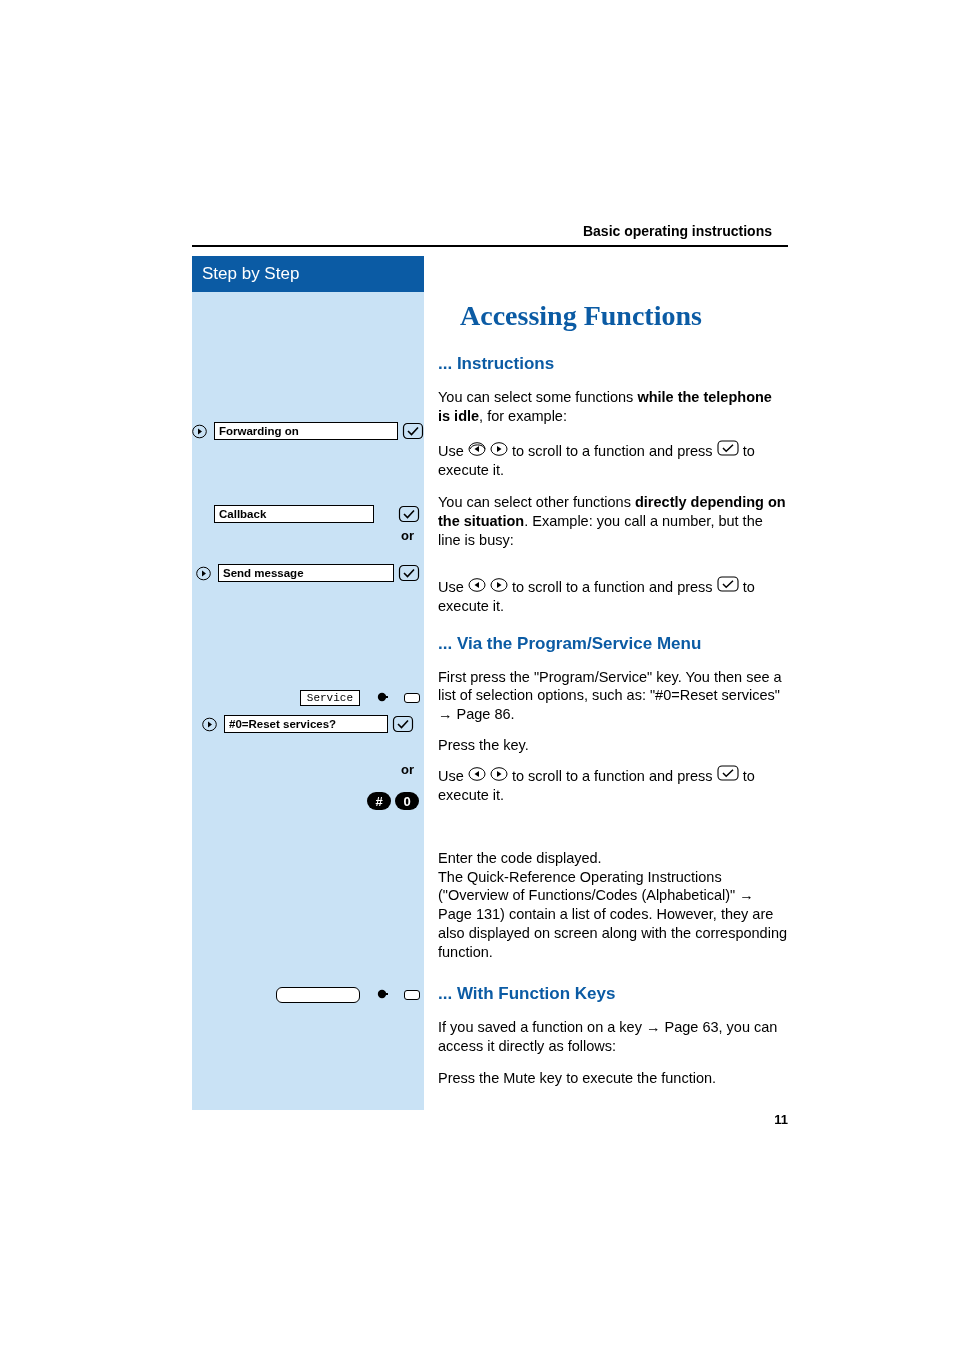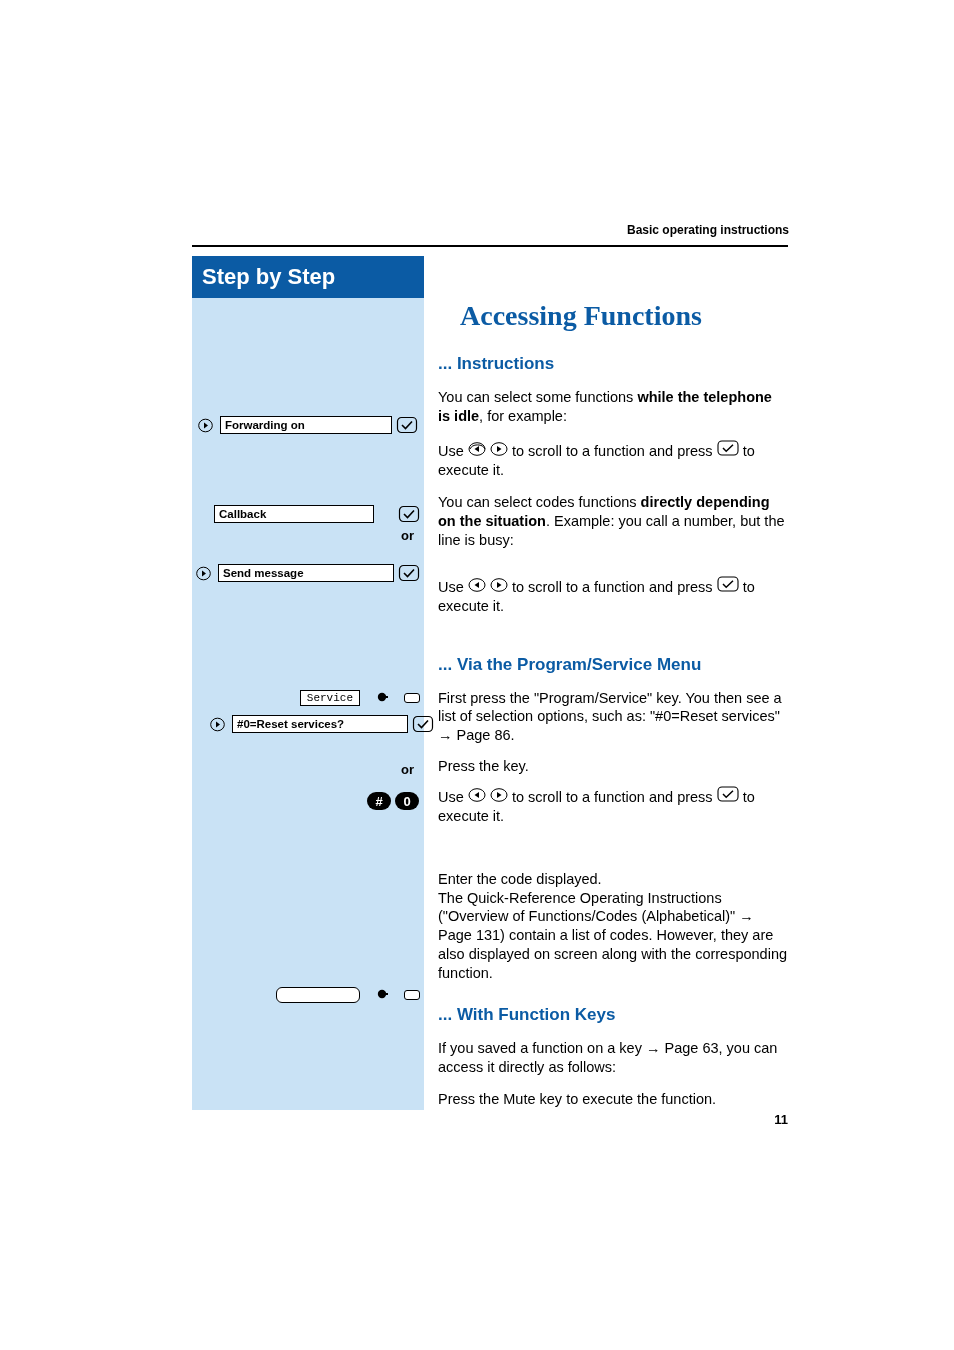--- a/index.html
+++ b/index.html
@@ -1,22 +1,22 @@
 <!DOCTYPE html>
 <html><head>
 <meta charset="utf-8">
 <style>
   * { box-sizing: border-box; margin: 0; padding: 0; }
   html, body { width: 954px; height: 1350px; background: #fff; font-family: Helvetica, Arial, sans-serif; color: #000; }
   .page { width: 954px; height: 1350px; position: relative; }
   .header-right {
     position: absolute;
     top: 223px;
-    right: 165px;
-    font-size: 12px;
+    right: 182px;
+    font-size: 14px;
     font-weight: bold;
     text-align: right;
   }
   .header-rule {
     position: absolute;
     top: 245px;
     left: 192px;
     right: 166px;
     height: 2px;
     background: #000;
@@ -25,22 +25,22 @@
     position: absolute;
     top: 256px;
     left: 192px;
     width: 232px;
     bottom: 240px;
     background: #c9e2f5;
   }
   .sidebar-header {
     background: #0b5ba4;
     color: #fff;
-    font-weight: bold;
-    font-size: 22px;
+    font-weight: normal;
+    font-size: 17px;
     padding: 8px 10px;
   }
   .content {
     position: absolute;
     top: 256px;
     left: 438px;
     right: 166px;
   }
   h1 {
     color: #0b5ba4;
@@ -102,21 +102,21 @@
 </head>
 <body>
 
 <div class="page">
   <div class="header-right">Basic operating instructions</div>
   <div class="header-rule"></div>
 
   <div class="sidebar">
     <div class="sidebar-header">Step by Step</div>
 
-    <div class="sb-row" style="top:160px; padding:0 6px;">
+    <div class="sb-row" style="top:166px; padding:0 0;">
       <span class="sb-lead">
         <svg width="18" height="15" viewBox="0 0 18 15">
             <ellipse cx="7.5" cy="7.5" rx="6.8" ry="6.3" fill="none" stroke="#000" stroke-width="1"></ellipse>
             <path d="M6 4.5 L10 7.5 L6 10.5 Z" fill="#000"></path>
           </svg>
       </span>
       <div class="sb-display">Forwarding on</div>
       <span class="sb-check">
         <svg width="22" height="18" viewBox="0 0 22 18">
             <rect x="1.5" y="1.5" width="19" height="15" rx="4" ry="4" fill="none" stroke="#000" stroke-width="1.2"></rect>
@@ -156,21 +156,21 @@
       <span class="sb-display-mono">Service</span>
       <span>
         <svg width="12" height="12" viewBox="0 0 12 12">
             <circle cx="6" cy="6" r="4.2" fill="#000"></circle>
             <rect x="9" y="5" width="3" height="2" fill="#000"></rect>
           </svg>
       </span>
       <span class="led-off"></span>
     </div>
 
-    <div class="sb-row" style="top:459px; padding:0 4px;margin-left:14px;">
+    <div class="sb-row" style="top:459px; padding:0 10px;">
       <span class="sb-lead">
         <svg width="18" height="15" viewBox="0 0 18 15">
             <ellipse cx="7.5" cy="7.5" rx="6.8" ry="6.3" fill="none" stroke="#000" stroke-width="1"></ellipse>
             <path d="M6 4.5 L10 7.5 L6 10.5 Z" fill="#000"></path>
           </svg>
       </span>
       <div class="sb-display">#0=Reset services?</div>
       <span class="sb-check">
         <svg width="22" height="18" viewBox="0 0 22 18">
             <rect x="1.5" y="1.5" width="19" height="15" rx="4" ry="4" fill="none" stroke="#000" stroke-width="1.2"></rect>
@@ -230,21 +230,21 @@
           </svg></span>
       <span> to scroll to a function and press </span>
       <span class="dpad-btn"><svg width="22" height="16" viewBox="0 0 22 16">
             <rect x="1" y="1" width="20" height="14" rx="4" fill="none" stroke="#000" stroke-width="1.1"></rect>
             <path d="M6 8 L9.2 11.2 L16 4.8" fill="none" stroke="#000" stroke-width="1.5"></path>
           </svg></span>
       <span> to execute it.</span>
     </p>
 
     <p style="margin-top:14px;">
-      <span>You can select codes functions </span><b>directly depending on the situation</b><span>. Example:  you call a number, but the line is busy:</span>
+      <span>You can select other functions </span><b>directly depending on the situation</b><span>. Example:  you call a number, but the line is busy:</span>
     </p>
 
 
     <p style="margin-top:26px;">
       <span>Use </span>
       <span class="dpad-btn"><svg width="18" height="14" viewBox="0 0 18 14">
             <ellipse cx="9" cy="7" rx="8" ry="6.3" fill="none" stroke="#000" stroke-width="1"></ellipse>
             <path d="M11 4 L6.5 7 L11 10 Z" fill="#000"></path>
           </svg></span>
       <span class="dpad-btn"><svg width="18" height="14" viewBox="0 0 18 14">
@@ -252,21 +252,21 @@
             <path d="M7 4 L11.5 7 L7 10 Z" fill="#000"></path>
           </svg></span>
       <span> to scroll to a function and press </span>
       <span class="dpad-btn"><svg width="22" height="16" viewBox="0 0 22 16">
             <rect x="1" y="1" width="20" height="14" rx="4" fill="none" stroke="#000" stroke-width="1.1"></rect>
             <path d="M6 8 L9.2 11.2 L16 4.8" fill="none" stroke="#000" stroke-width="1.5"></path>
           </svg></span>
       <span> to execute it.</span>
     </p>
 
-    <h2 style="margin-top:39px;">... Via the Program/Service Menu</h2>
+    <h2 style="margin-top:18px;">... Via the Program/Service Menu</h2>
 
     <p>
       <span>First press the "Program/Service" key. You then see a list of selection options, such as: "#0=Reset services" </span><br>
       <span>→</span><span> Page 86.</span>
     </p>
 
     <p style="margin-top:12px;">Press the key.</p>
 
     <p style="margin-top:10px;">
       <span>Use </span>

